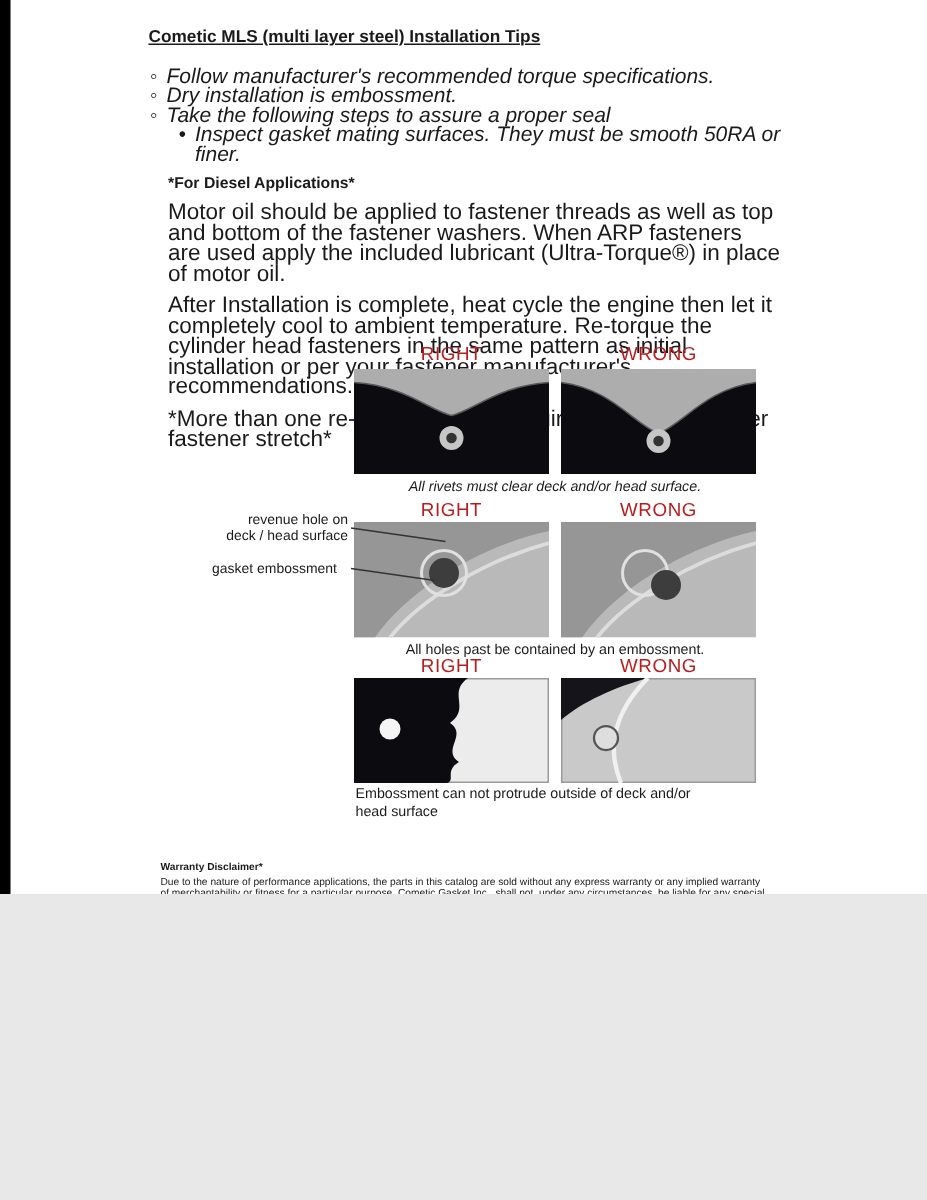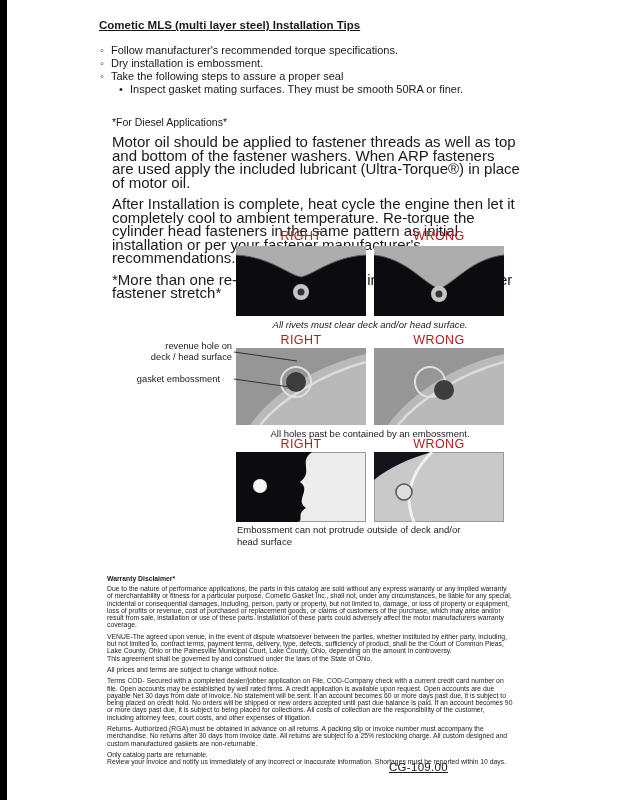--- a/index.html
+++ b/index.html
@@ -1,32 +1,32 @@
 <!DOCTYPE html>
 <html><head>
 <meta charset="utf-8">
 <style>
   * { margin:0; padding:0; box-sizing:border-box; }
   html,body { background:#e8e8e8; }
   body { font-family:"Liberation Sans", sans-serif; color:#1a1a1a; }
-  .page { position:relative; width:618px; height:800px; background:#ffffff; overflow:hidden; margin:0 auto; }
+  .page { position:relative; width:618px; height:596px; background:#ffffff; overflow:hidden; margin:0 auto; }
   .left-bar { position:absolute; left:0; top:0; width:7px; height:800px; background:#000; }
   .abs { position:absolute; }
 
   .title { left:99px; top:19px; font-size:11.5px; font-weight:bold; text-decoration:underline; }
 
-  .tips { left:100px; top:44px; width:432px; font-size:11px; line-height:13px; list-style:none; }
+  .tips { left:100px; top:44px; width:432px; font-size:14px; line-height:13px; list-style:none;font-style:italic; }
   .tips li { position:relative; }
   .tips li.main { padding-left:11px; }
   .tips li.main::before { content:"◦"; position:absolute; left:0; top:0; }
   .tips li.sub { padding-left:30px; }
   .tips li.sub::before { content:"•"; position:absolute; left:19px; top:0; }
 
   .diesel { left:112px; top:116px; width:408px; }
-  .diesel h2 { font-size:10.5px; font-weight:normal; margin-bottom:7px; }
+  .diesel h2 { font-size:10.5px; font-weight:bold; margin-bottom:7px; }
   .diesel p { font-size:15px; line-height:13.5px; margin-bottom:8px; }
   .diesel .note { margin-bottom:0; }
 
   .fig-label { position:absolute; width:130px; text-align:center; font-size:12.5px; color:#b91c1c; letter-spacing:0.4px; }
   .panel { position:absolute; width:130px; }
   .panel svg { display:block; }
   .caption { position:absolute; font-size:9.5px; line-height:12px; }
   .cap-center { width:268px; text-align:center; }
 
   .ann { position:absolute; text-align:right; font-size:9.3px; line-height:11px; white-space:pre-line; width:98px; }
@@ -81,21 +81,21 @@
       <circle cx="65" cy="48" r="3.5" fill="#333333"></circle>
     </svg>
   </div>
   <div class="caption cap-center" style="left:236px; top:319px;font-style:italic;">All rivets must clear deck and/or head surface.</div>
 
   <div class="fig-label" style="left:236px; top:333px;">RIGHT</div>
   <div class="fig-label" style="left:374px; top:333px;">WRONG</div>
 
   <div class="ann" style="left:134px; top:341px;">revenue hole on
 deck / head surface</div>
-  <div class="ann" style="left:122px; top:374px;">gasket embossment</div>
+  <div class="ann" style="left:134px; top:374px;text-align:center;">gasket embossment</div>
 
   <div class="panel" style="left:236px; top:348px;">
     <svg width="130" height="77" viewBox="0 0 130 77">
       <rect width="130" height="77" fill="#b9b9b9"></rect>
       <path d="M0,77 L0,0 H130 V6 C92,14 40,40 14,77 Z" fill="#969696"></path>
       <path d="M130,14 C86,26 44,52 24,77" stroke="#dcdcdc" stroke-width="2.5" fill="none"></path>
       <circle cx="60" cy="34" r="15" fill="none" stroke="#e0e0e0" stroke-width="2"></circle>
       <circle cx="60" cy="34" r="10" fill="#3d3d3d"></circle>
     </svg>
   </div>

